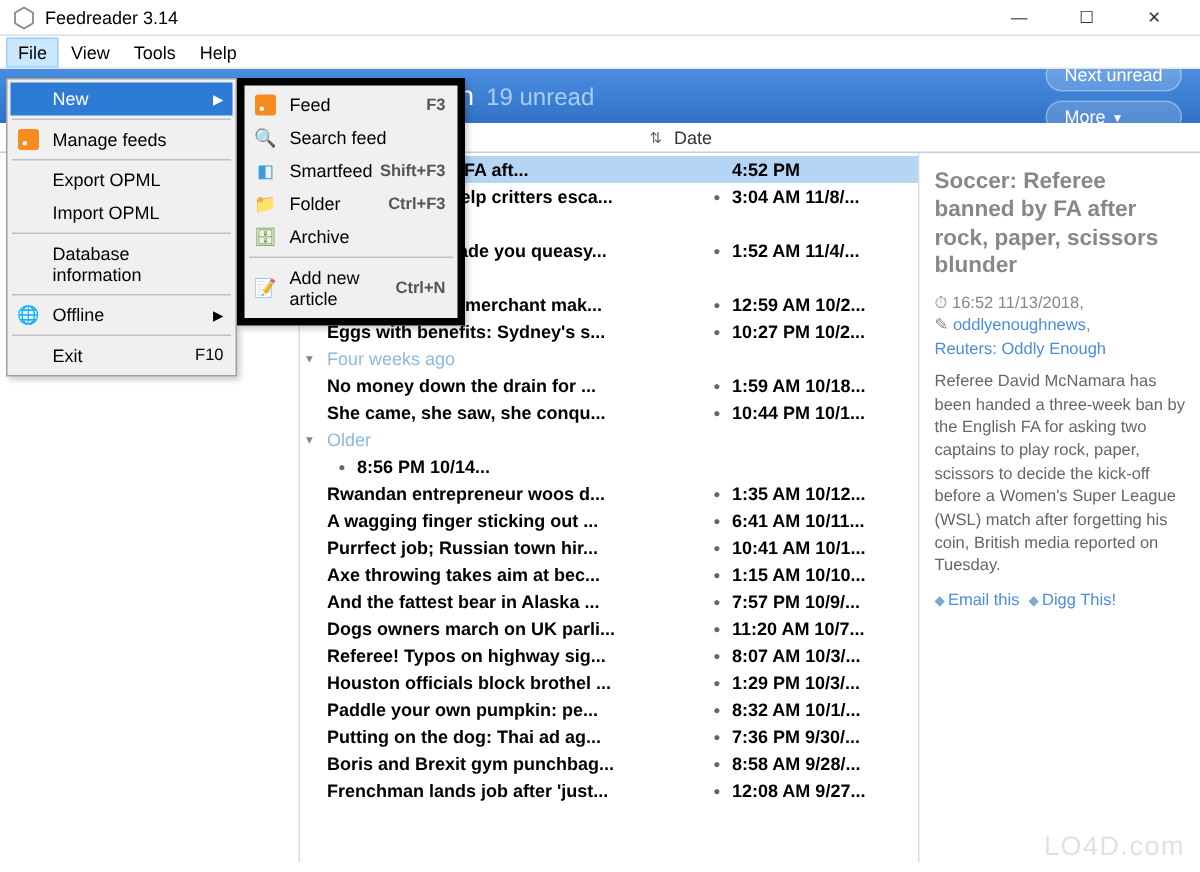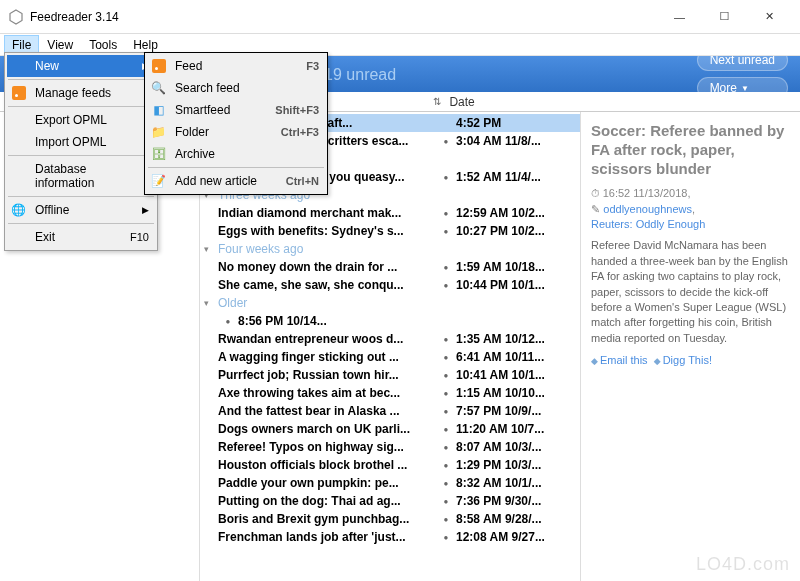--- a/index.html
+++ b/index.html
@@ -1,32 +1,32 @@
 <!DOCTYPE html>
 <html><head>
 <meta charset="utf-8">
 <style>
 * { margin:0; padding:0; box-sizing:border-box; }
 body { font-family:"Segoe UI",Tahoma,sans-serif; font-size:12px; color:#000; background:#fff; width:800px; height:581px; overflow:hidden; position:relative; }
-.titlebar { height:34px; background:#fff; border-bottom:1px solid #ddd; display:flex; align-items:center; padding:0 8px; }
+.titlebar { height:24px; background:#fff; border-bottom:1px solid #ddd; display:flex; align-items:center; padding:0 8px; }
 .titlebar .app-icon { width:16px; height:16px; margin-right:6px; }
 .titlebar .title { flex:1; font-size:12px; }
 .winbtns { display:flex; gap:0; }
 .winbtn { width:45px; height:28px; display:flex; align-items:center; justify-content:center; font-family:sans-serif; font-size:11px; color:#333; }
 .menubar { height:22px; background:#fff; display:flex; align-items:center; padding:0 4px; border-bottom:1px solid #e5e5e5; position:relative; z-index:10; }
 .menubar .menu-item { padding:3px 8px; cursor:default; }
 .menubar .menu-item.active { background:#cce8ff; border:1px solid #99d1ff; padding:2px 7px; }
 .dropdown { position:absolute; top:52px; left:4px; width:154px; background:#f0f0f0; border:1px solid #a0a0a0; box-shadow:2px 2px 4px rgba(0,0,0,.2); padding:2px; z-index:20; }
 .dropdown .dd-item { display:flex; align-items:center; padding:4px 6px 4px 28px; position:relative; font-size:12px; }
 .dropdown .dd-item.sel { background:#2e7bd6; color:#fff; }
 .dropdown .dd-item .arrow { margin-left:auto; font-size:9px; }
 .dropdown .dd-item .shortcut { margin-left:auto; font-size:11px; }
 .dropdown .dd-sep { height:1px; background:#c0c0c0; margin:2px 1px; }
 .dropdown .dd-icon { position:absolute; left:4px; width:16px; height:16px; display:flex; align-items:center; justify-content:center; }
-.submenu { position:absolute; top:52px; left:144px; width:184px; background:#f0f0f0; border:1px solid #000000; box-shadow:2px 2px 4px rgba(0,0,0,.2); padding:2px; z-index:20; }
+.submenu { position:absolute; top:52px; left:158px; width:152px; background:#f0f0f0; border:5px solid #000000; box-shadow:2px 2px 4px rgba(0,0,0,.2); padding:2px; z-index:20; }
 .submenu .sm-item { display:flex; align-items:center; padding:4px 6px 4px 28px; position:relative; font-size:12px; }
 .submenu .sm-sep { height:1px; background:#c0c0c0; margin:2px 1px; }
 .submenu .sm-icon { position:absolute; left:4px; width:16px; height:16px; display:flex; align-items:center; justify-content:center; font-size:12px; }
 .submenu .shortcut { margin-left:auto; font-size:11px; color:#555;font-weight:bold; }
 .toolbar { height:36px; background:linear-gradient(#4a8de0,#2f72c7); display:flex; align-items:center; padding:16px 12px; color:#fff; }
 .toolbar .left { display:flex; align-items:baseline; gap:8px; padding-left:190px; }
 .toolbar .feed-title { font-size:18px; color:#fff; }
 .toolbar .unread { font-size:16px; color:#a9cdf3; }
 .toolbar .right { margin-left:auto; display:flex; gap:6px;flex-direction:column; }
 .pillbtn { background:rgba(255,255,255,.18); border:1px solid rgba(255,255,255,.3); border-radius:12px; padding:3px 12px; font-size:12px; color:#fff; display:flex; align-items:center; gap:4px; }
@@ -37,21 +37,21 @@
 .leftspace { width:200px; border-right:1px solid #ddd; }
 .list { flex:1; overflow:hidden; padding:2px 0; }
 .row { display:flex; align-items:center; padding:1px 4px; font-size:12px; height:18px; }
 .row.sel { background:#b5d5f5; }
 .row .exp { width:14px; color:#888; font-size:9px; text-align:center; }
 .row .title { flex:1; font-weight:bold; white-space:nowrap; overflow:hidden; text-overflow:ellipsis; }
 .row .dot { width:20px; text-align:center; color:#666; font-size:8px; }
 .row .date { width:120px; font-weight:bold; white-space:nowrap; font-size:12px; }
 .group { color:#8fb9e0; font-weight:normal; padding-left:18px; font-size:12px; height:18px; display:flex; align-items:center; }
 .group .exp { width:14px; margin-left:-14px; color:#888; font-size:9px; }
-.preview { width:220px; border-left:1px solid #ddd; padding:10px; background:#fff; overflow:hidden; }
+.preview { width:188px; border-left:1px solid #ddd; padding:10px; background:#fff; overflow:hidden; }
 .preview h1 { font-size:15px; color:#888; font-weight:bold; line-height:1.25; margin-bottom:8px; }
 .preview .meta { font-size:11px; color:#888; line-height:1.4; margin-bottom:6px; }
 .preview .meta a { color:#4a8de0; text-decoration:none; }
 .preview .body { font-size:11px; color:#666; line-height:1.4; }
 .preview .links { margin-top:8px; font-size:11px; }
 .preview .links a { color:#4a8de0; text-decoration:none; }
 .preview .diamond { color:#7ba9d8; font-size:9px; margin-right:2px; }
 .watermark { position:absolute; bottom:6px; right:10px; font-size:18px; color:rgba(0,0,0,.12); font-weight:300; letter-spacing:1px; }
 .rss-ico { display:inline-block; width:14px; height:14px; background:#f68b1f; border-radius:2px; position:relative; }
 .rss-ico::after { content:""; position:absolute; left:3px; bottom:3px; width:3px; height:3px; background:#fff; border-radius:50%; }

